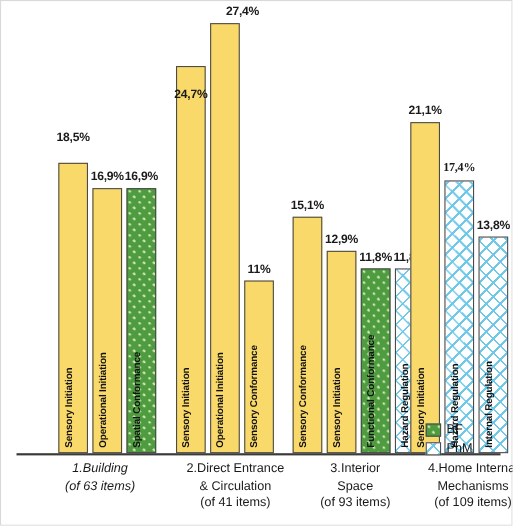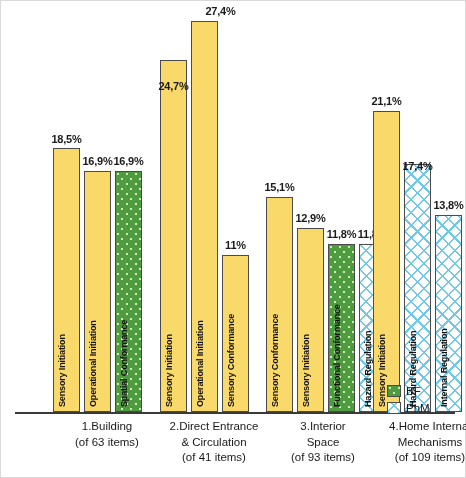--- a/index.html
+++ b/index.html
@@ -152,21 +152,21 @@
 <body>
 
 <div id="chart-root">
 
   <div id="plot-area">
       <div class="bar fill-pm" style="left: 52px; height: 263.995px; bottom: 1px;">
         <div class="rot-wrap">
           <span class="rot-text">Sensory Initiation</span>
         </div>
       </div>
-      <div class="value-label" style="left: 43px; width: 45px; top: 132px;">18,5%</div>
+      <div class="value-label" style="left: 43px; width: 45px; top: 118px;">18,5%</div>
       <div class="bar fill-pm" style="left: 83px; height: 241.163px; bottom: 1px;">
         <div class="rot-wrap">
           <span class="rot-text">Operational Initiation</span>
         </div>
       </div>
       <div class="value-label" style="left: 74px; width: 45px; top: 153.837px;">16,9%</div>
       <div class="bar fill-bf" style="left: 114px; height: 241.163px; bottom: 1px;">
         <div class="rot-wrap">
           <span class="rot-text">Spatial Conformance</span>
         </div>
@@ -218,33 +218,33 @@
         <div class="rot-wrap">
           <span class="rot-text">Sensory Initiation</span>
         </div>
       </div>
       <div class="value-label" style="left: 363px; width: 45px; top: 93.903px;">21,1%</div>
       <div class="bar fill-phm" style="left: 403px; height: 248.298px; bottom: 1px;">
         <div class="rot-wrap">
           <span class="rot-text">Hazard Regulation</span>
         </div>
       </div>
-      <div class="value-label" style="left: 394px; width: 45px; top: 159px;">17,4%</div>
+      <div class="value-label" style="left: 394px; width: 45px; top: 145px; font-family: Liberation Serif, serif;">17,4%</div>
       <div class="bar fill-phm" style="left: 434px; height: 196.926px; bottom: 1px;">
         <div class="rot-wrap">
           <span class="rot-text">Internal Regulation</span>
         </div>
       </div>
       <div class="value-label" style="left: 425px; width: 45px; top: 198.074px;">13,8%</div>
     </div>
 
   <div id="axis-line"></div>
 
   <div id="category-labels">
-      <div class="cat" style="left: 40px; width: 132px;">
+      <div class="cat" style="left: 24px; width: 132px; font-style: italic;">
         <span class="cat-sub">1.Building</span>
         <span class="cat-sub">(of 63 items)</span>
       </div>
       <div class="cat" style="left: 147px; width: 132px; text-align: center;">
         <span class="cat-sub">2.Direct Entrance</span>
         <span class="cat-sub">&amp; Circulation</span>
         <span class="cat-sub">(of 41 items)</span>
       </div>
       <div class="cat" style="left: 256px; width: 132px;">
         <span class="cat-sub">3.Interior</span>

